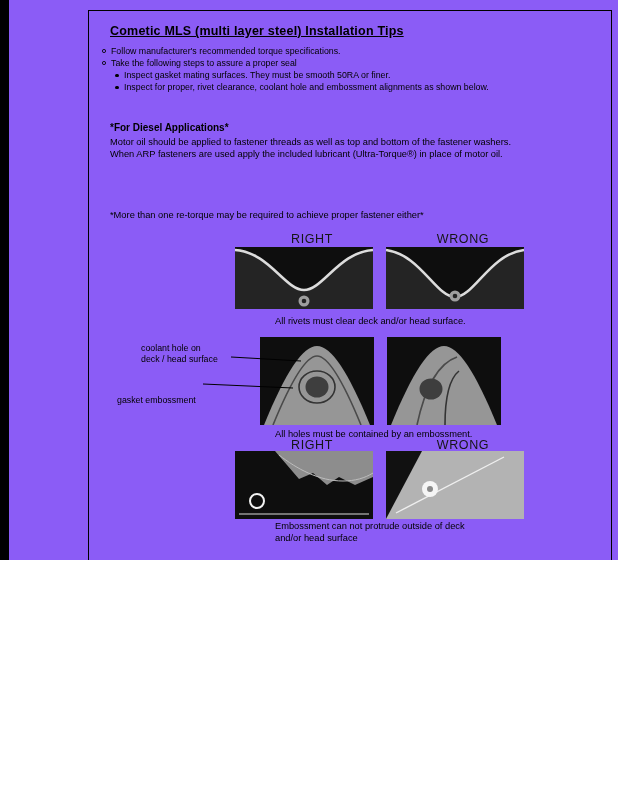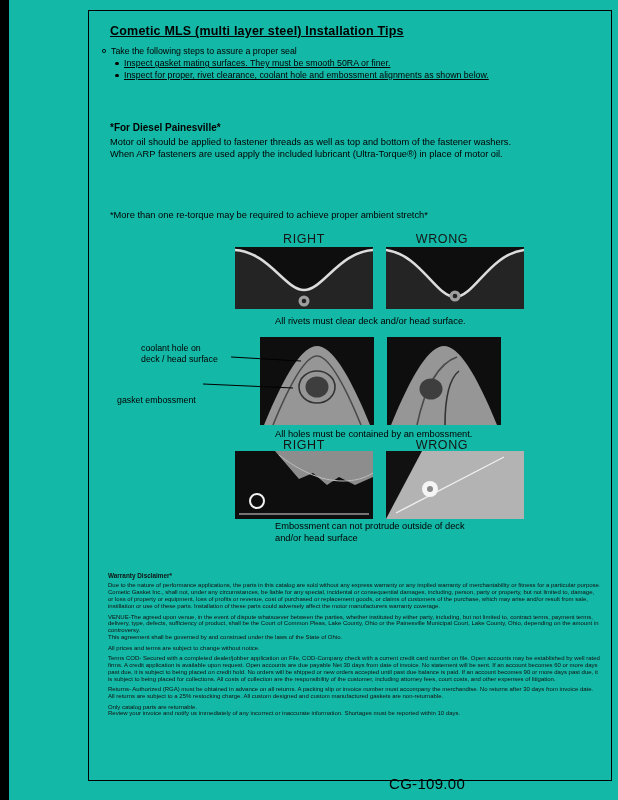--- a/index.html
+++ b/index.html
@@ -1,42 +1,42 @@
 <!DOCTYPE html>
 <html><head>
 <meta charset="utf-8">
 <style>
   * { margin:0; padding:0; box-sizing:border-box; }
   html,body { background:#ffffff; }
   .page {
-    position:relative; width:618px; height:800px; background:#14b8a6;
+    position:relative; width:618px; height:560px; background:#8b5cf6;
     font-family:"Liberation Sans", sans-serif; color:#000; overflow:hidden;
   }
   .spine { position:absolute; left:0; top:0; width:9px; height:800px; background:#000; }
   .frame { position:absolute; left:88px; top:10px; width:524px; height:771px; border:1.5px solid #000; }
 
   .title { position:absolute; top:13px; left:21px; font-size:12.5px; font-weight:bold;
            text-decoration:underline; letter-spacing:0.2px; }
 
   .tips { position:absolute; top:34px; left:13px; font-size:8.8px; line-height:12px; }
   .tip { position:relative; padding-left:9px; }
   .tip .bullet { position:absolute; left:0; top:4px; width:3.5px; height:3.5px;
                  border:1px solid #000; border-radius:50%; }
-  .subtip { position:relative; padding-left:9px; margin-left:13px;text-decoration:underline; }
+  .subtip { position:relative; padding-left:9px; margin-left:13px; }
   .subtip .bullet-filled { position:absolute; left:0; top:4.5px; width:3.5px; height:3.5px;
                            background:#000; border-radius:50%; }
 
   .diesel-heading { position:absolute; top:111px; left:21px; font-size:10px; font-weight:bold; }
   .para { position:absolute; left:21px; width:476px; font-size:9.3px; line-height:11.6px; white-space:pre-line; }
   .p1 { top:126px; }
   .p2 { top:157px; }
   .note { top:199px; }
 
   .diagrams { position:absolute; top:221px; left:146px; width:292px; height:340px; }
-  .dg-header-row { position:absolute; left:0; width:289px; display:flex; }
+  .dg-header-row { position:absolute; left:8px; width:289px; display:flex; gap:13px; }
   .dg-header { width:138px; text-align:center; font-size:12.5px; letter-spacing:0.6px; color:#151515; }
   .dg-img-row { position:absolute; display:flex; gap:13px; }
   .dg-img { display:block; }
   .dg-caption { position:absolute; left:2px; font-size:9.3px; line-height:11.5px; white-space:pre-line;margin-left:38px; }
 
   #r1h { top:0; } #r1i { top:15px; left:0; } #cap1 { top:84px; }
   #r2i { top:105px; left:25px; } #cap2 { top:197px; }
   #r3h { top:206px; } #r3i { top:219px; left:0; } #cap3 { top:289px; }
 
   .coolant-label { position:absolute; top:332px; left:52px; font-size:8.8px; line-height:10.5px; white-space:pre-line; }
@@ -55,36 +55,40 @@
 <div class="page">
   <div class="spine"></div>
 
   <div class="frame">
 
     <div class="title">Cometic MLS (multi layer steel) Installation Tips</div>
 
     <div class="tips">
       <div class="tip">
         <span class="bullet"></span>
+        <span>Follow manufacturer's recommended torque specifications.</span>
+      </div>
+      <div class="tip">
+        <span class="bullet"></span>
         <span>Take the following steps to assure a proper seal</span>
       </div>
       <div class="subtip">
         <span class="bullet-filled"></span>
         <span>Inspect gasket mating surfaces.  They must be smooth 50RA or finer.</span>
       </div>
       <div class="subtip">
         <span class="bullet-filled"></span>
         <span>Inspect for proper, rivet clearance, coolant hole and embossment alignments as shown below.</span>
       </div>
     </div>
 
-    <div class="diesel-heading">*For Diesel Painesville*</div>
+    <div class="diesel-heading">*For Diesel Applications*</div>
     <div class="para p1">Motor oil should be applied to fastener threads as well as top and bottom of the fastener washers.
 When ARP fasteners are used apply the included lubricant (Ultra-Torque®) in place of motor oil.</div>
-    <div class="para note">*More than one re-torque may be required to achieve proper ambient stretch*</div>
+    <div class="para note">*More than one re-torque may be required to achieve proper fastener either*</div>
 
     <div class="diagrams">
 
       <div class="dg-header-row" id="r1h">
         <div class="dg-header">RIGHT</div>
         <div class="dg-header">WRONG</div>
       </div>
       <div class="dg-img-row" id="r1i">
         <svg class="dg-img" width="138" height="62" viewBox="0 0 138 62">
           <rect width="138" height="62" fill="#0e0e0e"></rect>

